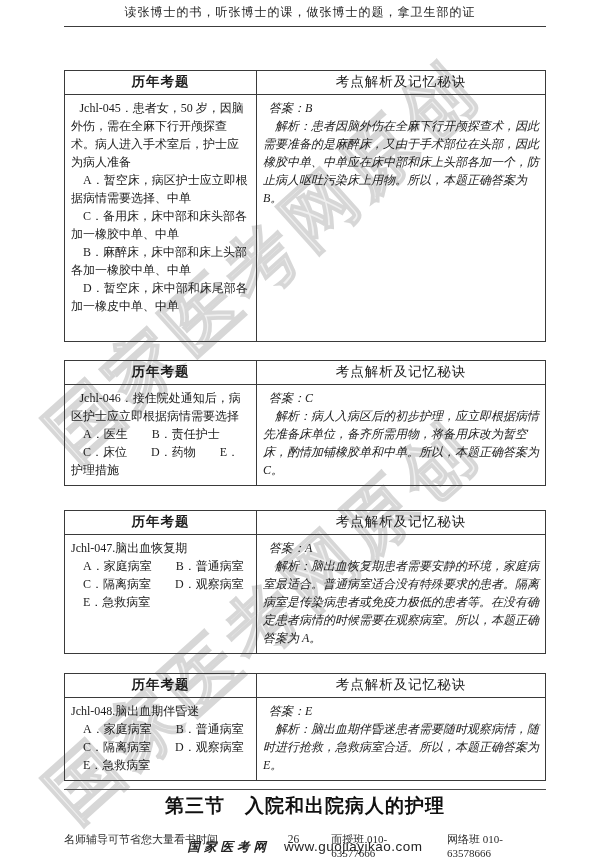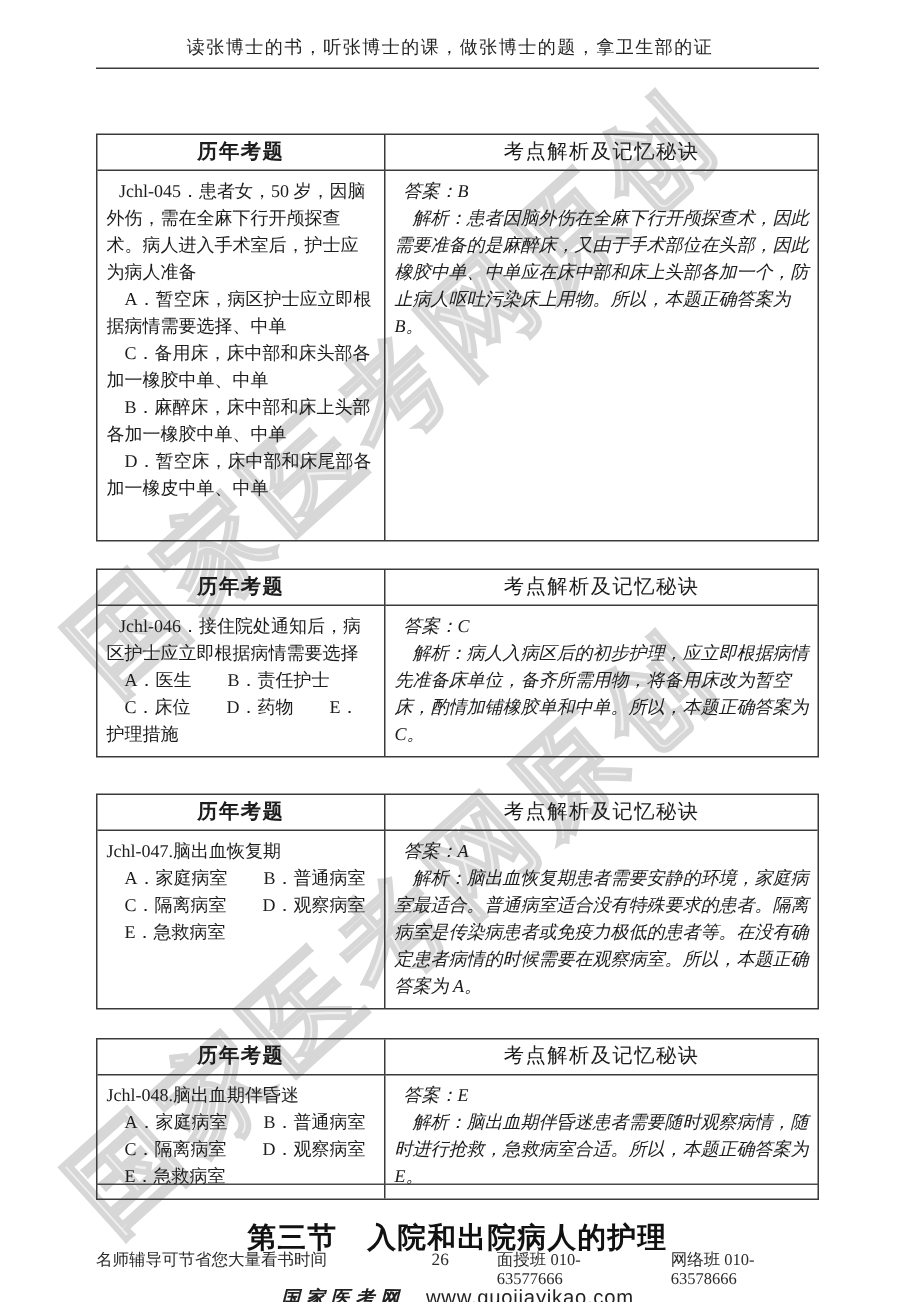--- a/index.html
+++ b/index.html
@@ -13,21 +13,21 @@
   .watermark {
     position:absolute; z-index:0; white-space:nowrap;
     font-size:72px; font-weight:bold; letter-spacing:7px;
     color:#f0f0f0; -webkit-text-stroke:1.5px #d7d7d7;
     transform:rotate(-42deg); transform-origin:0 50%;
     pointer-events:none; user-select:none;
   }
   .wm1 { left:58px; top:398px; }
   .wm2 { left:58px; top:758px; }
   
-  .top-header { position:relative; z-index:1; padding-top:23px; }
+  .top-header { position:relative; z-index:1; padding-top:4px; }
   .motto { text-align:center; font-size:12px; letter-spacing:1px; color:#222; }
   .header-rule { margin:5px 54px 0 64px; border-bottom:1.5px solid #3c3c3c; height:0; }
   
   .content { position:relative; z-index:1; padding:0 54px 0 64px; }
   .qtable {
     display:grid; grid-template-columns:192px 1fr;
     border:1px solid #3a3a3a; background:transparent;
   }
   .t1 { margin-top:43px; margin-bottom:18px; }
   .t2 { margin-bottom:24px; }

